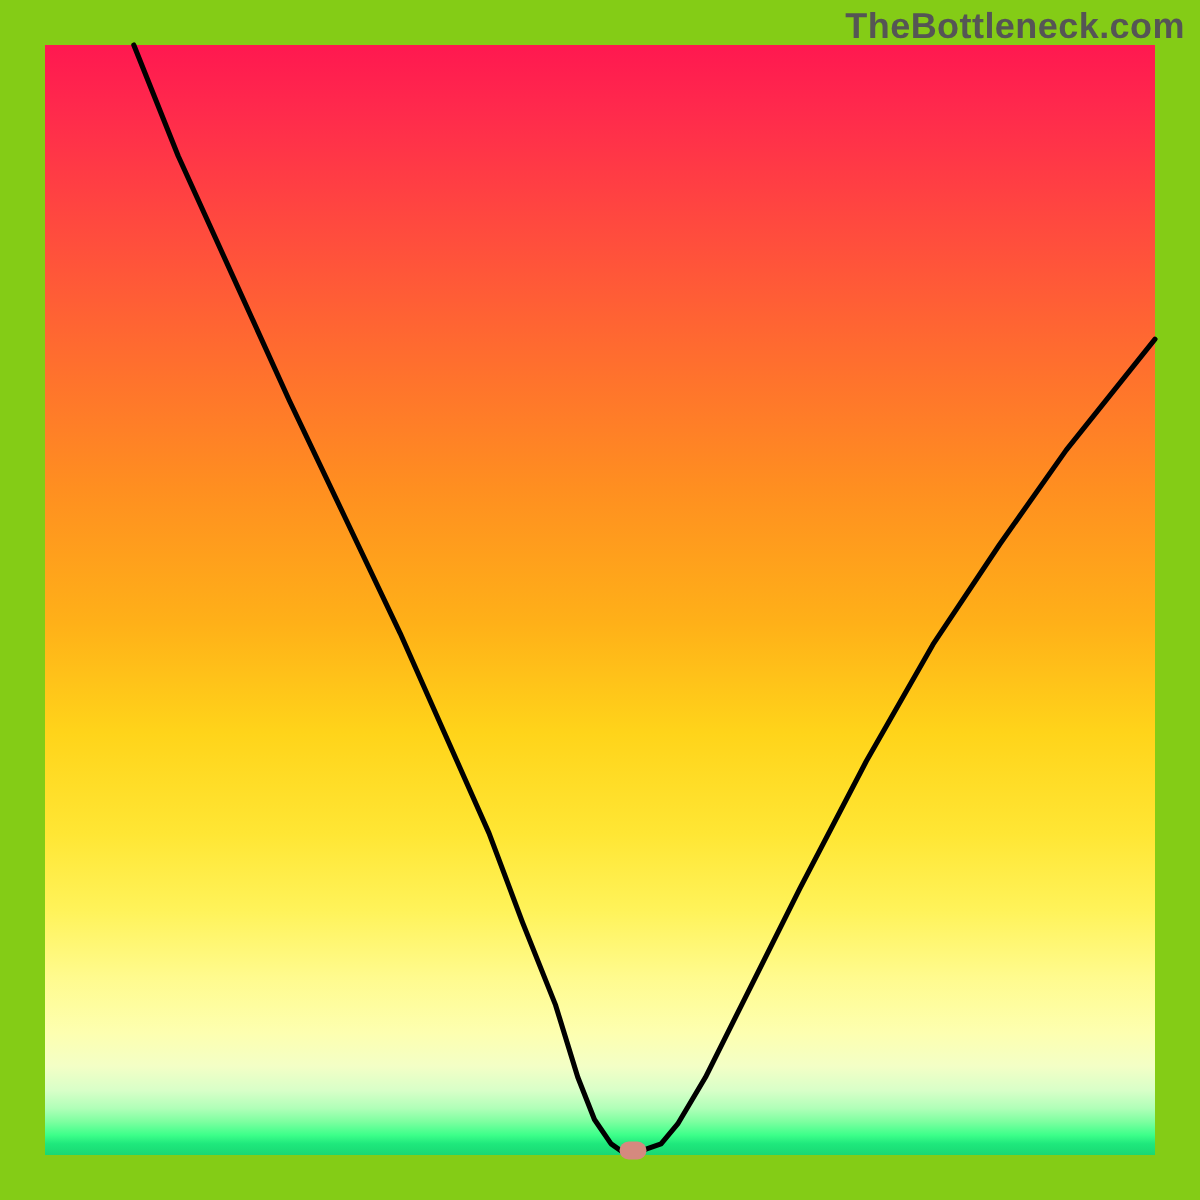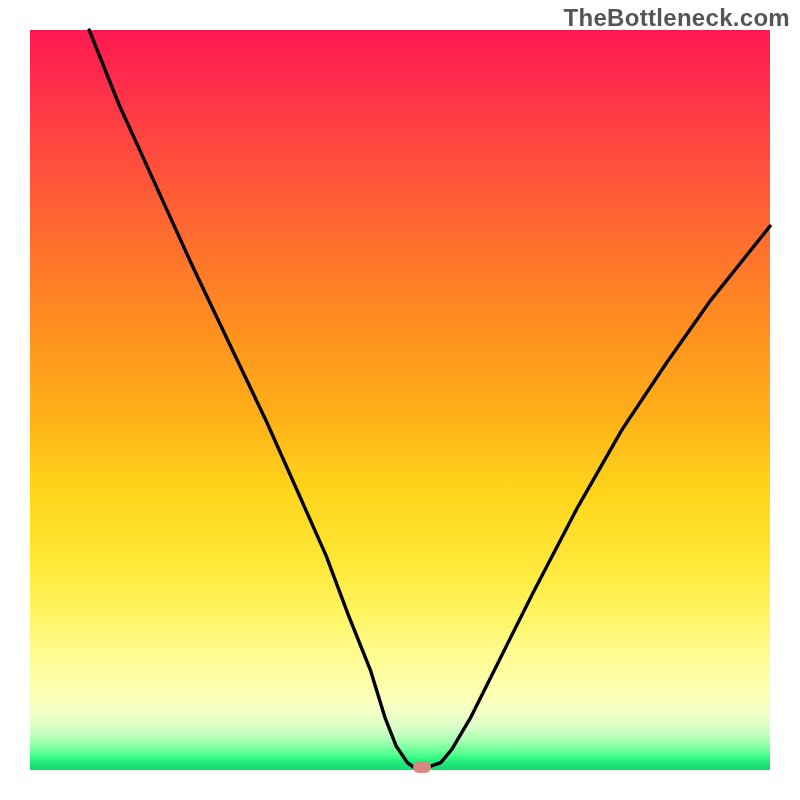--- a/index.html
+++ b/index.html
@@ -8,21 +8,21 @@
     width: 800px;
     height: 800px;
     background: #000;
     overflow: hidden;
     font-family: Arial, Helvetica, sans-serif;
   }
   .frame {
     position: relative;
     width: 800px;
     height: 800px;
-    background: #ffffff;
+    background: #84cc16;
     text-align: center;
   }
   .watermark {
     position: absolute;
     top: 4px;
     right: 10px;
     color: #555555;
     font-size: 24px;
     font-weight: bold;
     z-index: 5;

